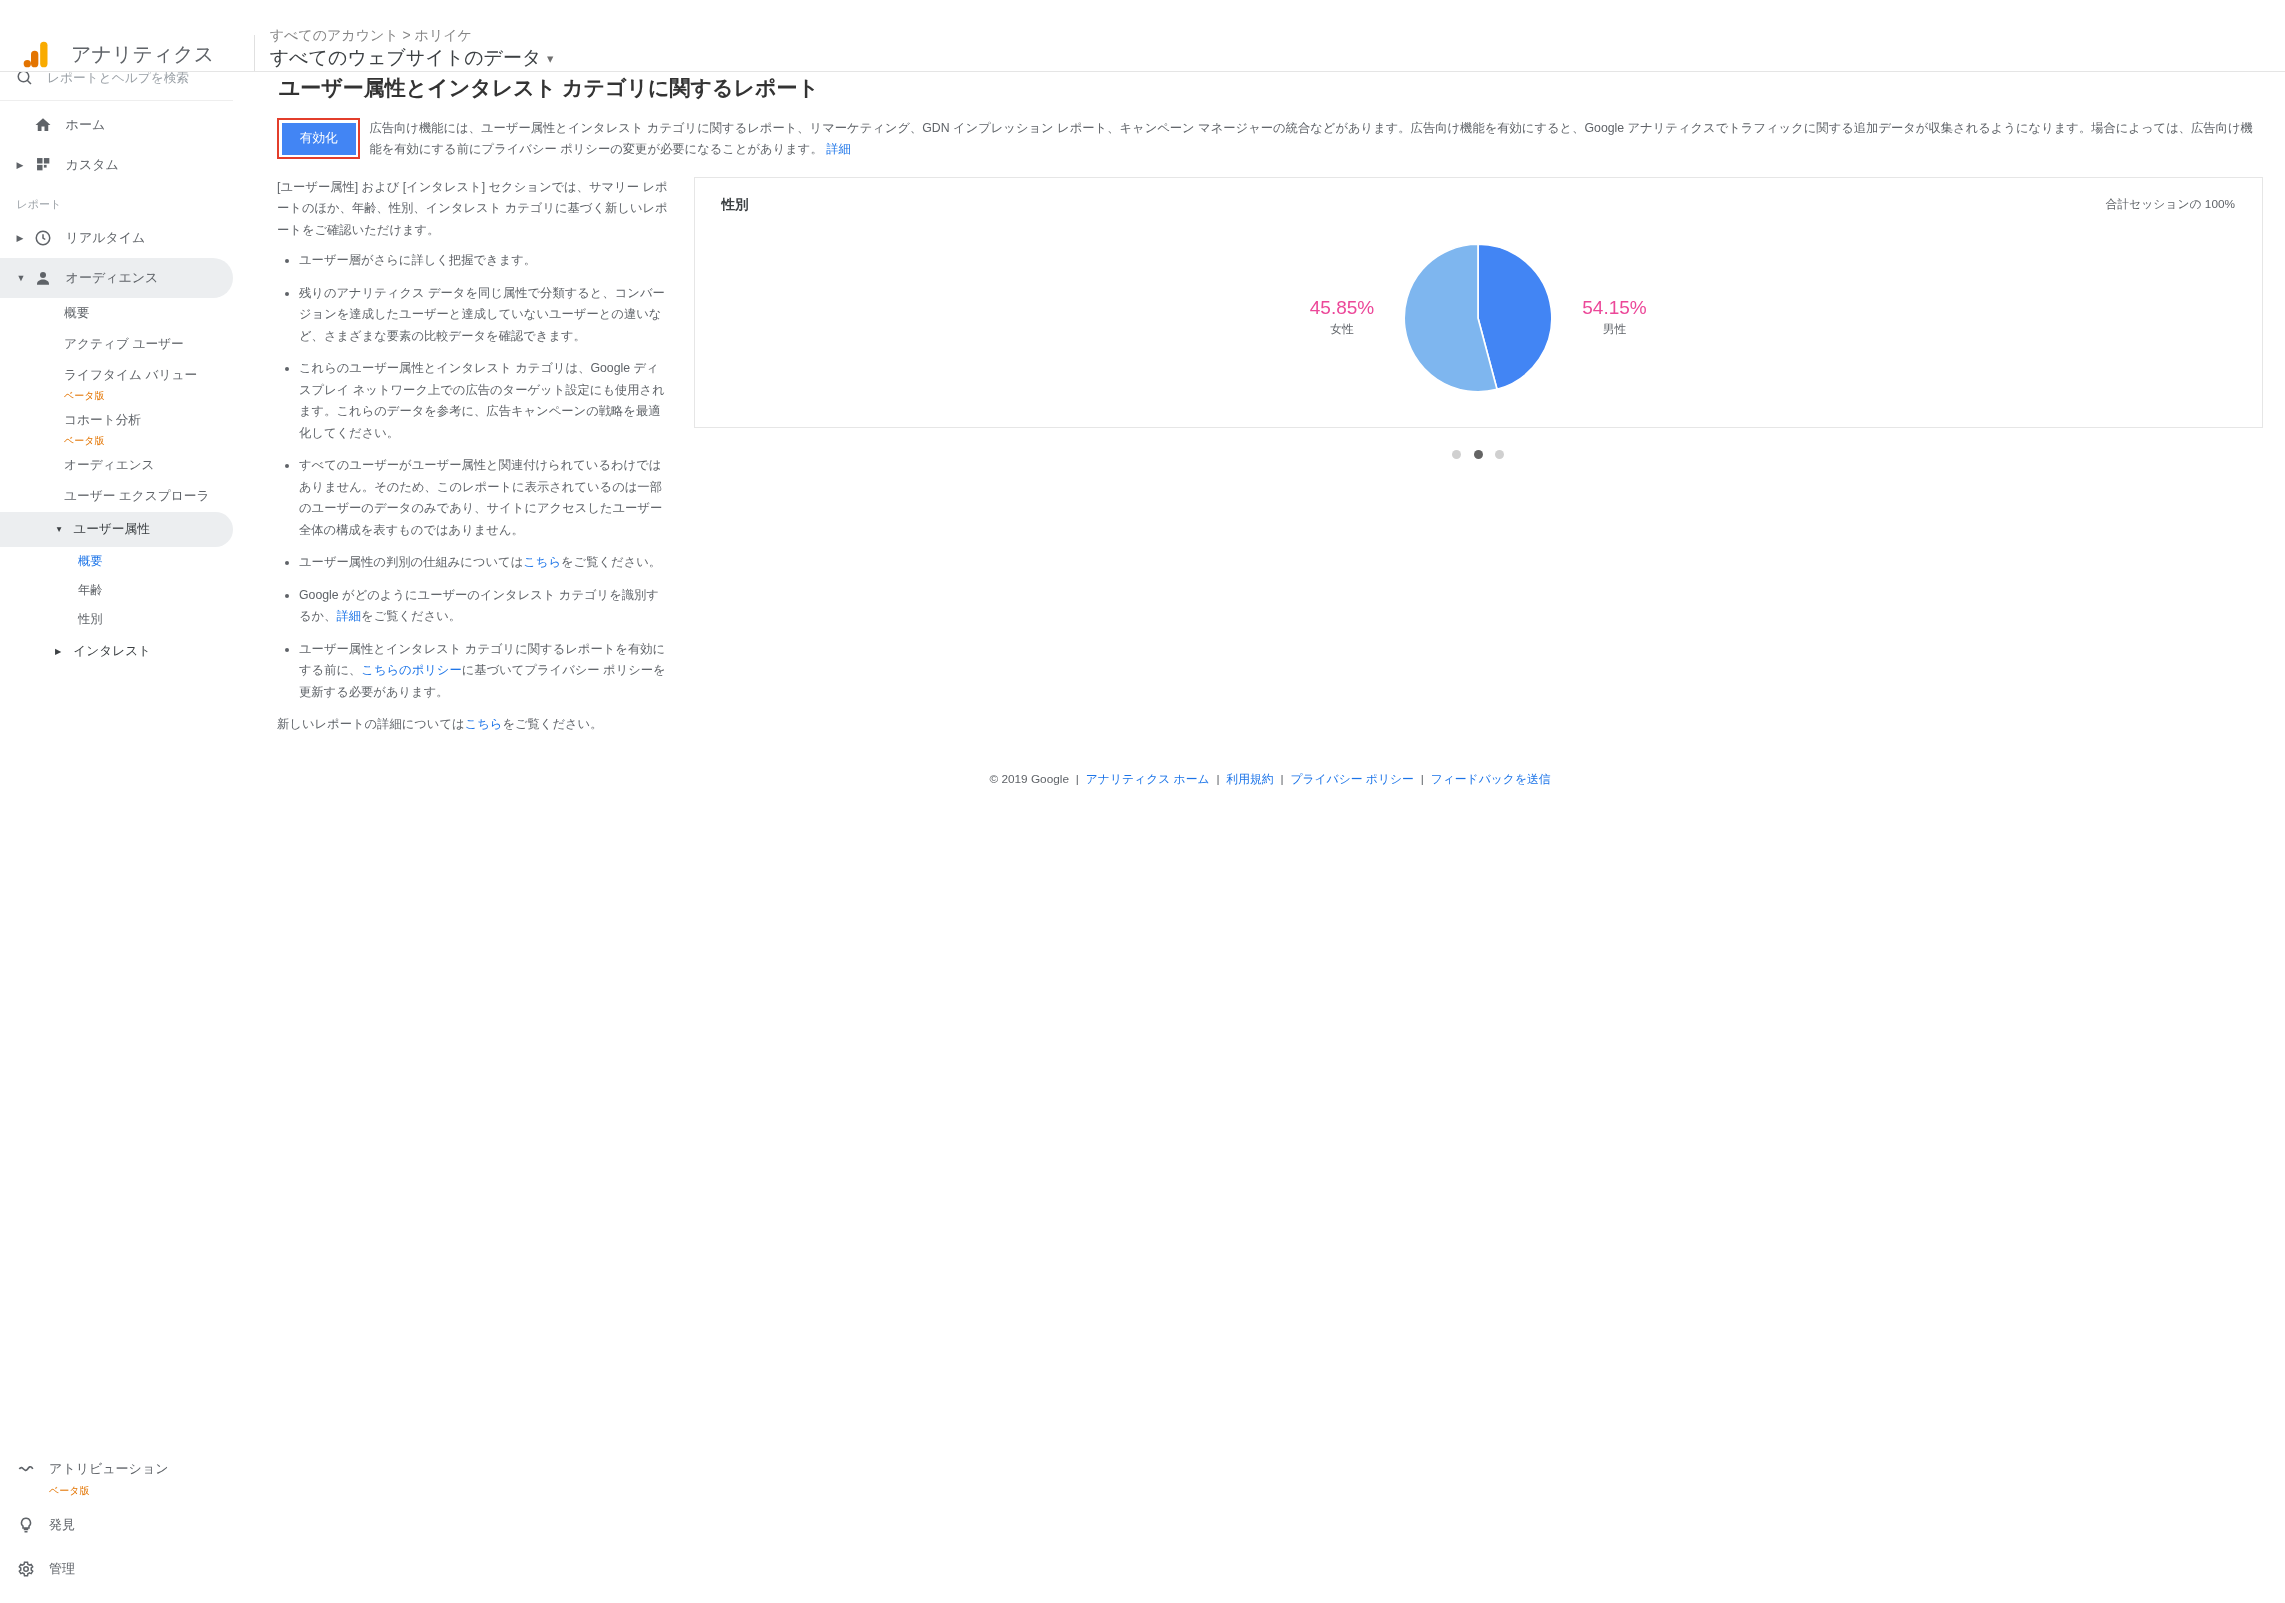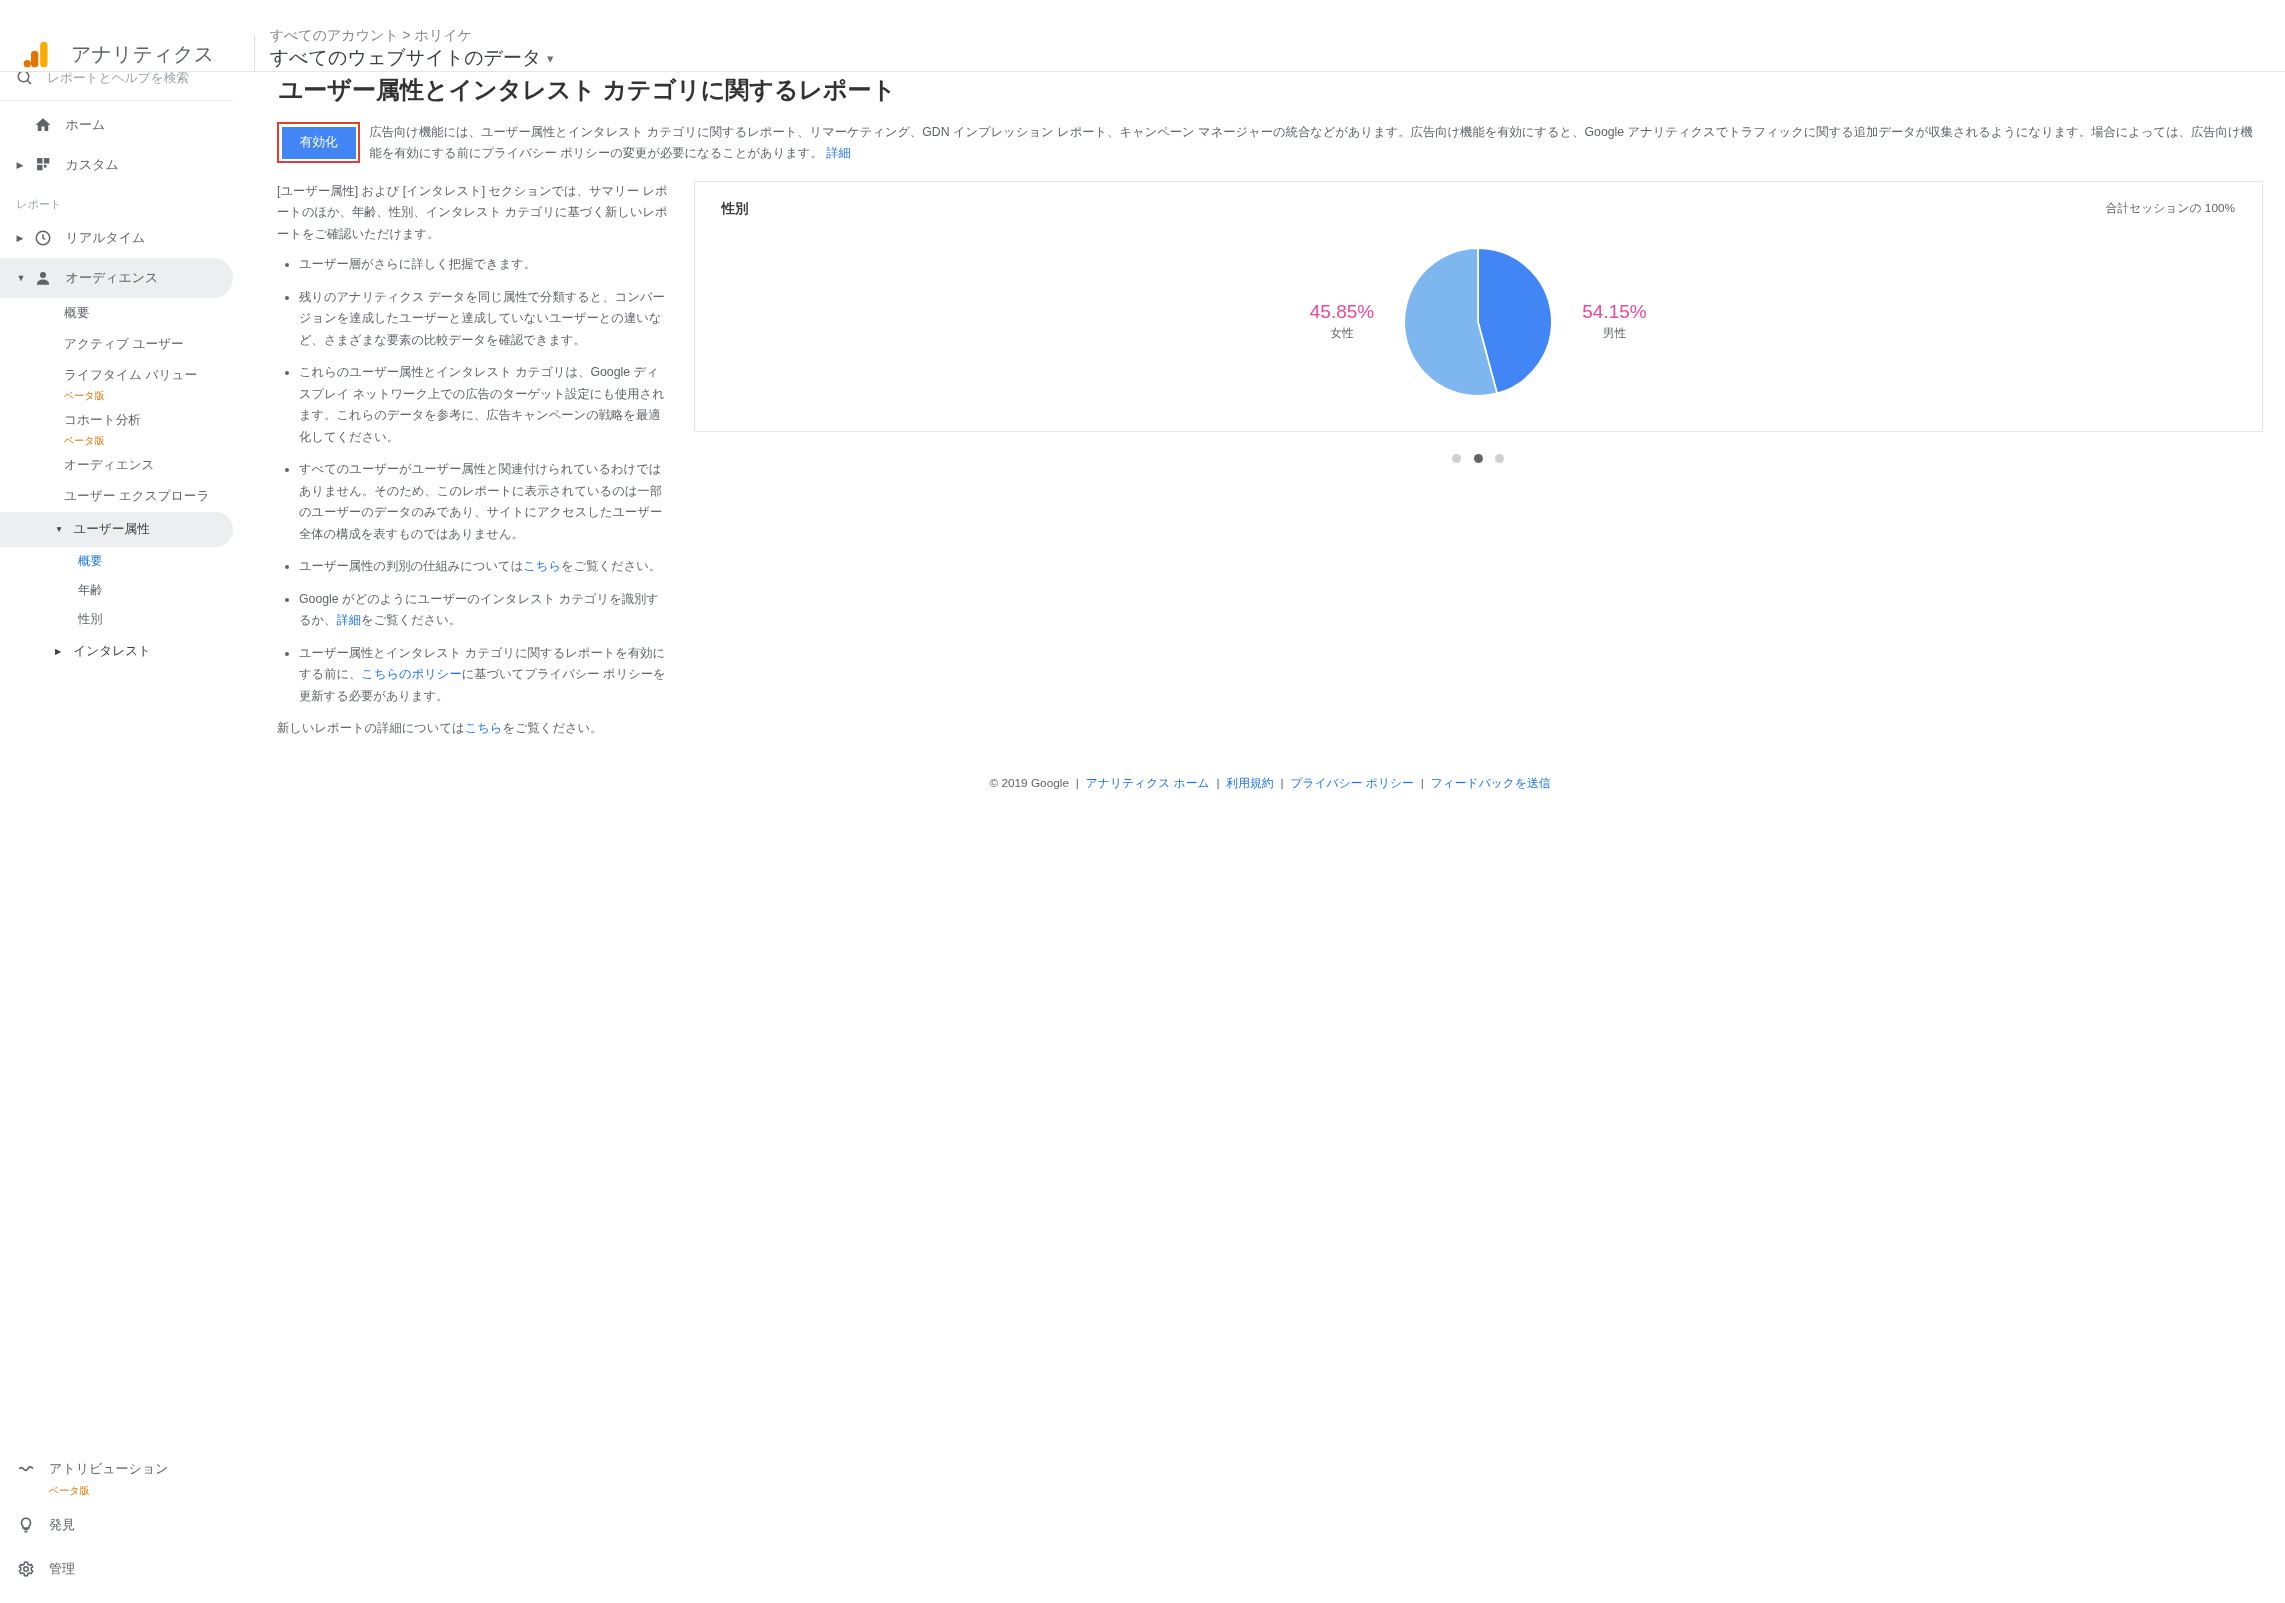--- a/index.html
+++ b/index.html
@@ -35,21 +35,21 @@
 .sub-group .arrow { width:12.7px; font-size:8.2px; margin-right:5.5px; }
 .sub-sub { padding-left: 78px;}
 .sub-sub .sub-item { height:29px; display:flex; align-items:center; font-size:12.3px; color:#5f6368; cursor:pointer;}
 .sub-sub .sub-item.active { color:#1a73e8;}
 .bottom-nav { position: absolute; bottom:12px; left:0; right:0; background:#fff;}
 .bottom-nav .nav-item { height:44px;}
 .bottom-nav .beta { font-size:10px; color:#e37400; padding-left:49px; margin-top:-7.3px; margin-bottom:5.5px;}
 
 
 .main { margin-left: 233px; margin-top: 56px; flex:1; padding: 18px 22px 36px 44px; overflow-y:auto; background:#fff;}
-.page-title { font-size: 24px; font-weight: 600; color:#333; margin-bottom:16.4px; padding-left:1.8px;}
+.page-title { font-size: 21px; font-weight: 600; color:#333; margin-bottom:16.4px; padding-left:1.8px;}
 .intro-row { display:flex; align-items:flex-start; gap:9px; margin-bottom:16.4px;}
 .enable-btn-wrap { border: 2.7px solid #e33e2b; padding:2.7px; display:inline-block;}
 .enable-btn { background:#4285f4; color:#fff; border:none; padding: 7.3px 18px; font-size:12.7px; cursor:pointer; display:block;}
 .intro-text { flex:1; font-size:12.3px; line-height:1.7; color:#5f6368;}
 .intro-text a { color:#1a73e8; text-decoration:none;}
 
 .content-row { display:flex; gap:25.5px; }
 .content-left { flex: 0 0 391px; font-size:12.3px; line-height:1.75; color:#5f6368;}
 .content-left ul { list-style: disc; padding-left: 22px; margin-top:9px;}
 .content-left li { margin-bottom: 11px;}

